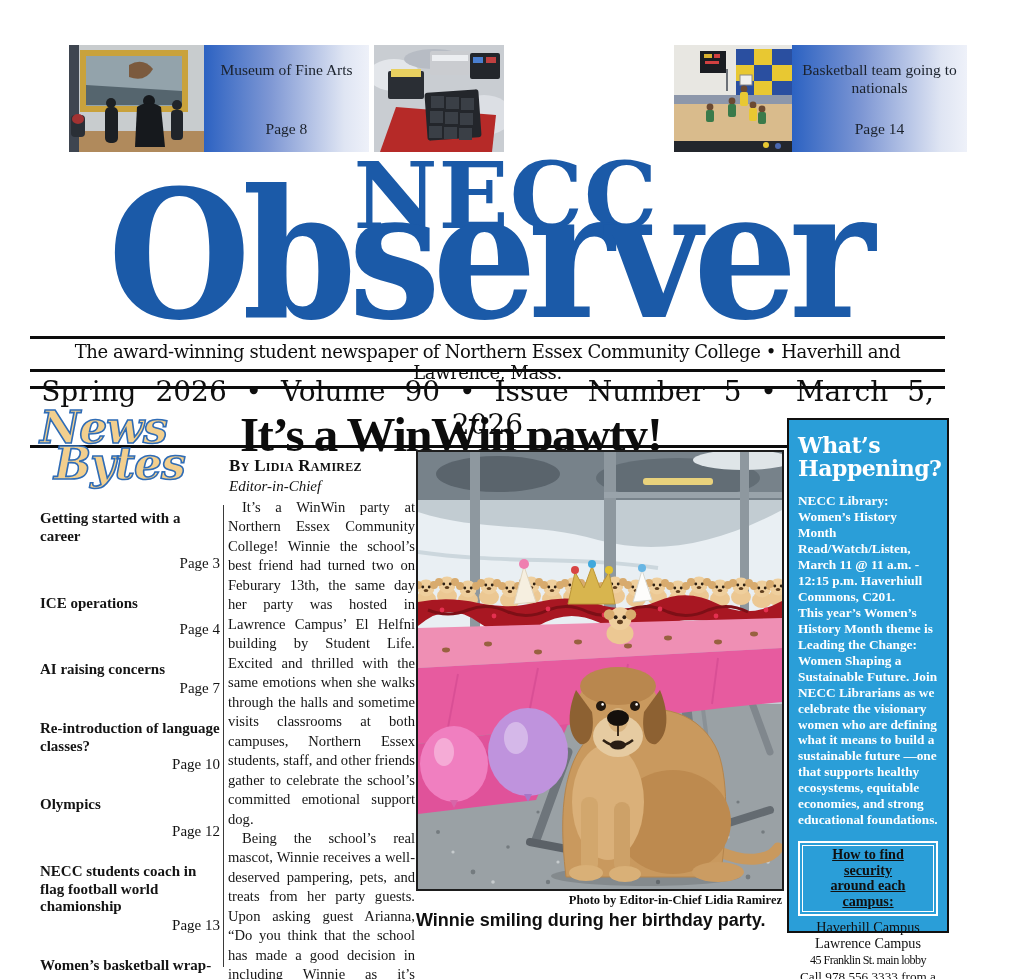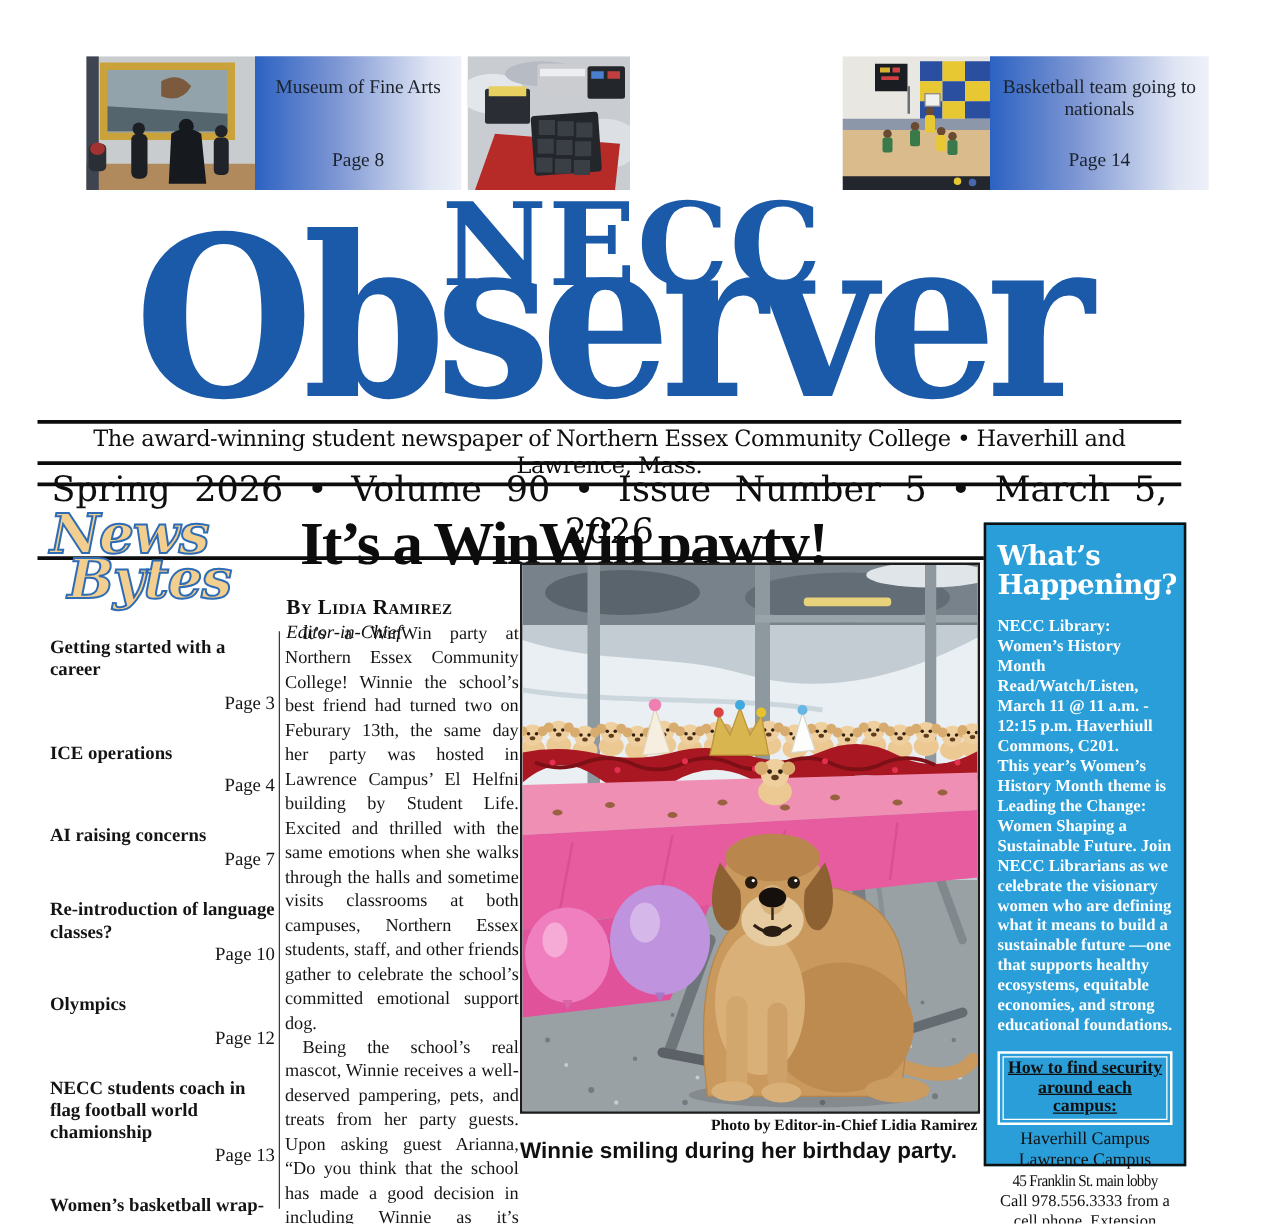--- a/index.html
+++ b/index.html
@@ -45,21 +45,21 @@
   .nblogo .l2{margin-left:14px;}
   .nbitems{margin-top:28px;}
   .nbitem{margin-bottom:23px;}
   .nbtitle{font-weight:bold;font-size:15px;line-height:1.18;color:#141414;}
   .nbpage{text-align:right;font-size:15px;margin-top:9px;color:#141414;}
   .nbitem.tight .nbpage{margin-top:1px;}
   
   .headline{position:absolute;left:228px;top:398px;width:556px;margin:12px;
         font-family:"Liberation Serif",serif;font-weight:bold;font-size:49px;
         letter-spacing:-1.5px;line-height:1;color:#0c0c0c;}
-  .byline{position:absolute;left:229px;top:456px;width:185px;margin-top:20px;}
+  .byline{position:absolute;left:229px;top:456px;width:185px;}
   .by{font-variant:small-caps;font-weight:bold;font-size:17px;letter-spacing:.3px;}
   .role{font-style:italic;font-size:15px;margin-top:2px;}
   .story{position:absolute;left:228px;top:498px;width:187px;
         font-size:14.6px;line-height:1.335;text-align:justify;color:#151515;}
   .story p{margin:0;text-indent:14px;}
   .photo{position:absolute;left:416px;top:450px;width:364px;height:437px;margin:0;
         border:2px solid #1d1d1d;box-sizing:content-box;}
   .photo svg{display:block;width:100%;height:100%;}
   .credit{position:absolute;left:416px;top:893px;width:366px;text-align:right;
         font-weight:bold;font-size:12.5px;color:#101010;}
@@ -68,21 +68,21 @@
   
   .happening{position:absolute;left:787px;top:418px;width:162px;height:515px;
         background:#2a9ed8;border:2px solid #101010;box-sizing:border-box;
         padding:14px 9px 8px;}
   .happening h2{margin:0;font-family:"DejaVu Serif",serif;font-weight:bold;
         font-size:22px;line-height:1.05;color:#fff;white-space:pre-line;letter-spacing:-0.5px;}
   .hb{margin-top:13px;font-weight:bold;font-size:13.3px;line-height:1.2;color:#fff;
         white-space:pre-line;}
   .security{margin-top:13px;color:#101010;text-align:center;}
   .sec-title-outer{border:2px solid #fff;padding:2px;}
-  .sec-title{border:1px solid #fff;padding:1px 2px;font-weight:bold;font-size:14.2px;
+  .sec-title{border:1px solid #fff;padding:1px 18px;font-weight:bold;font-size:14.2px;
         line-height:1.1;text-decoration:underline;}
   .sec-body{margin-top:3px;font-size:13.2px;line-height:1.18;}
   .campus{font-weight:normal;font-size:14.2px;}
   .detail{}
   .narrow{letter-spacing:-0.6px;transform:scaleX(.92);transform-origin:center;}
   .phone{margin-top:1px;}
 </style>
 </head>
 <body>
 

